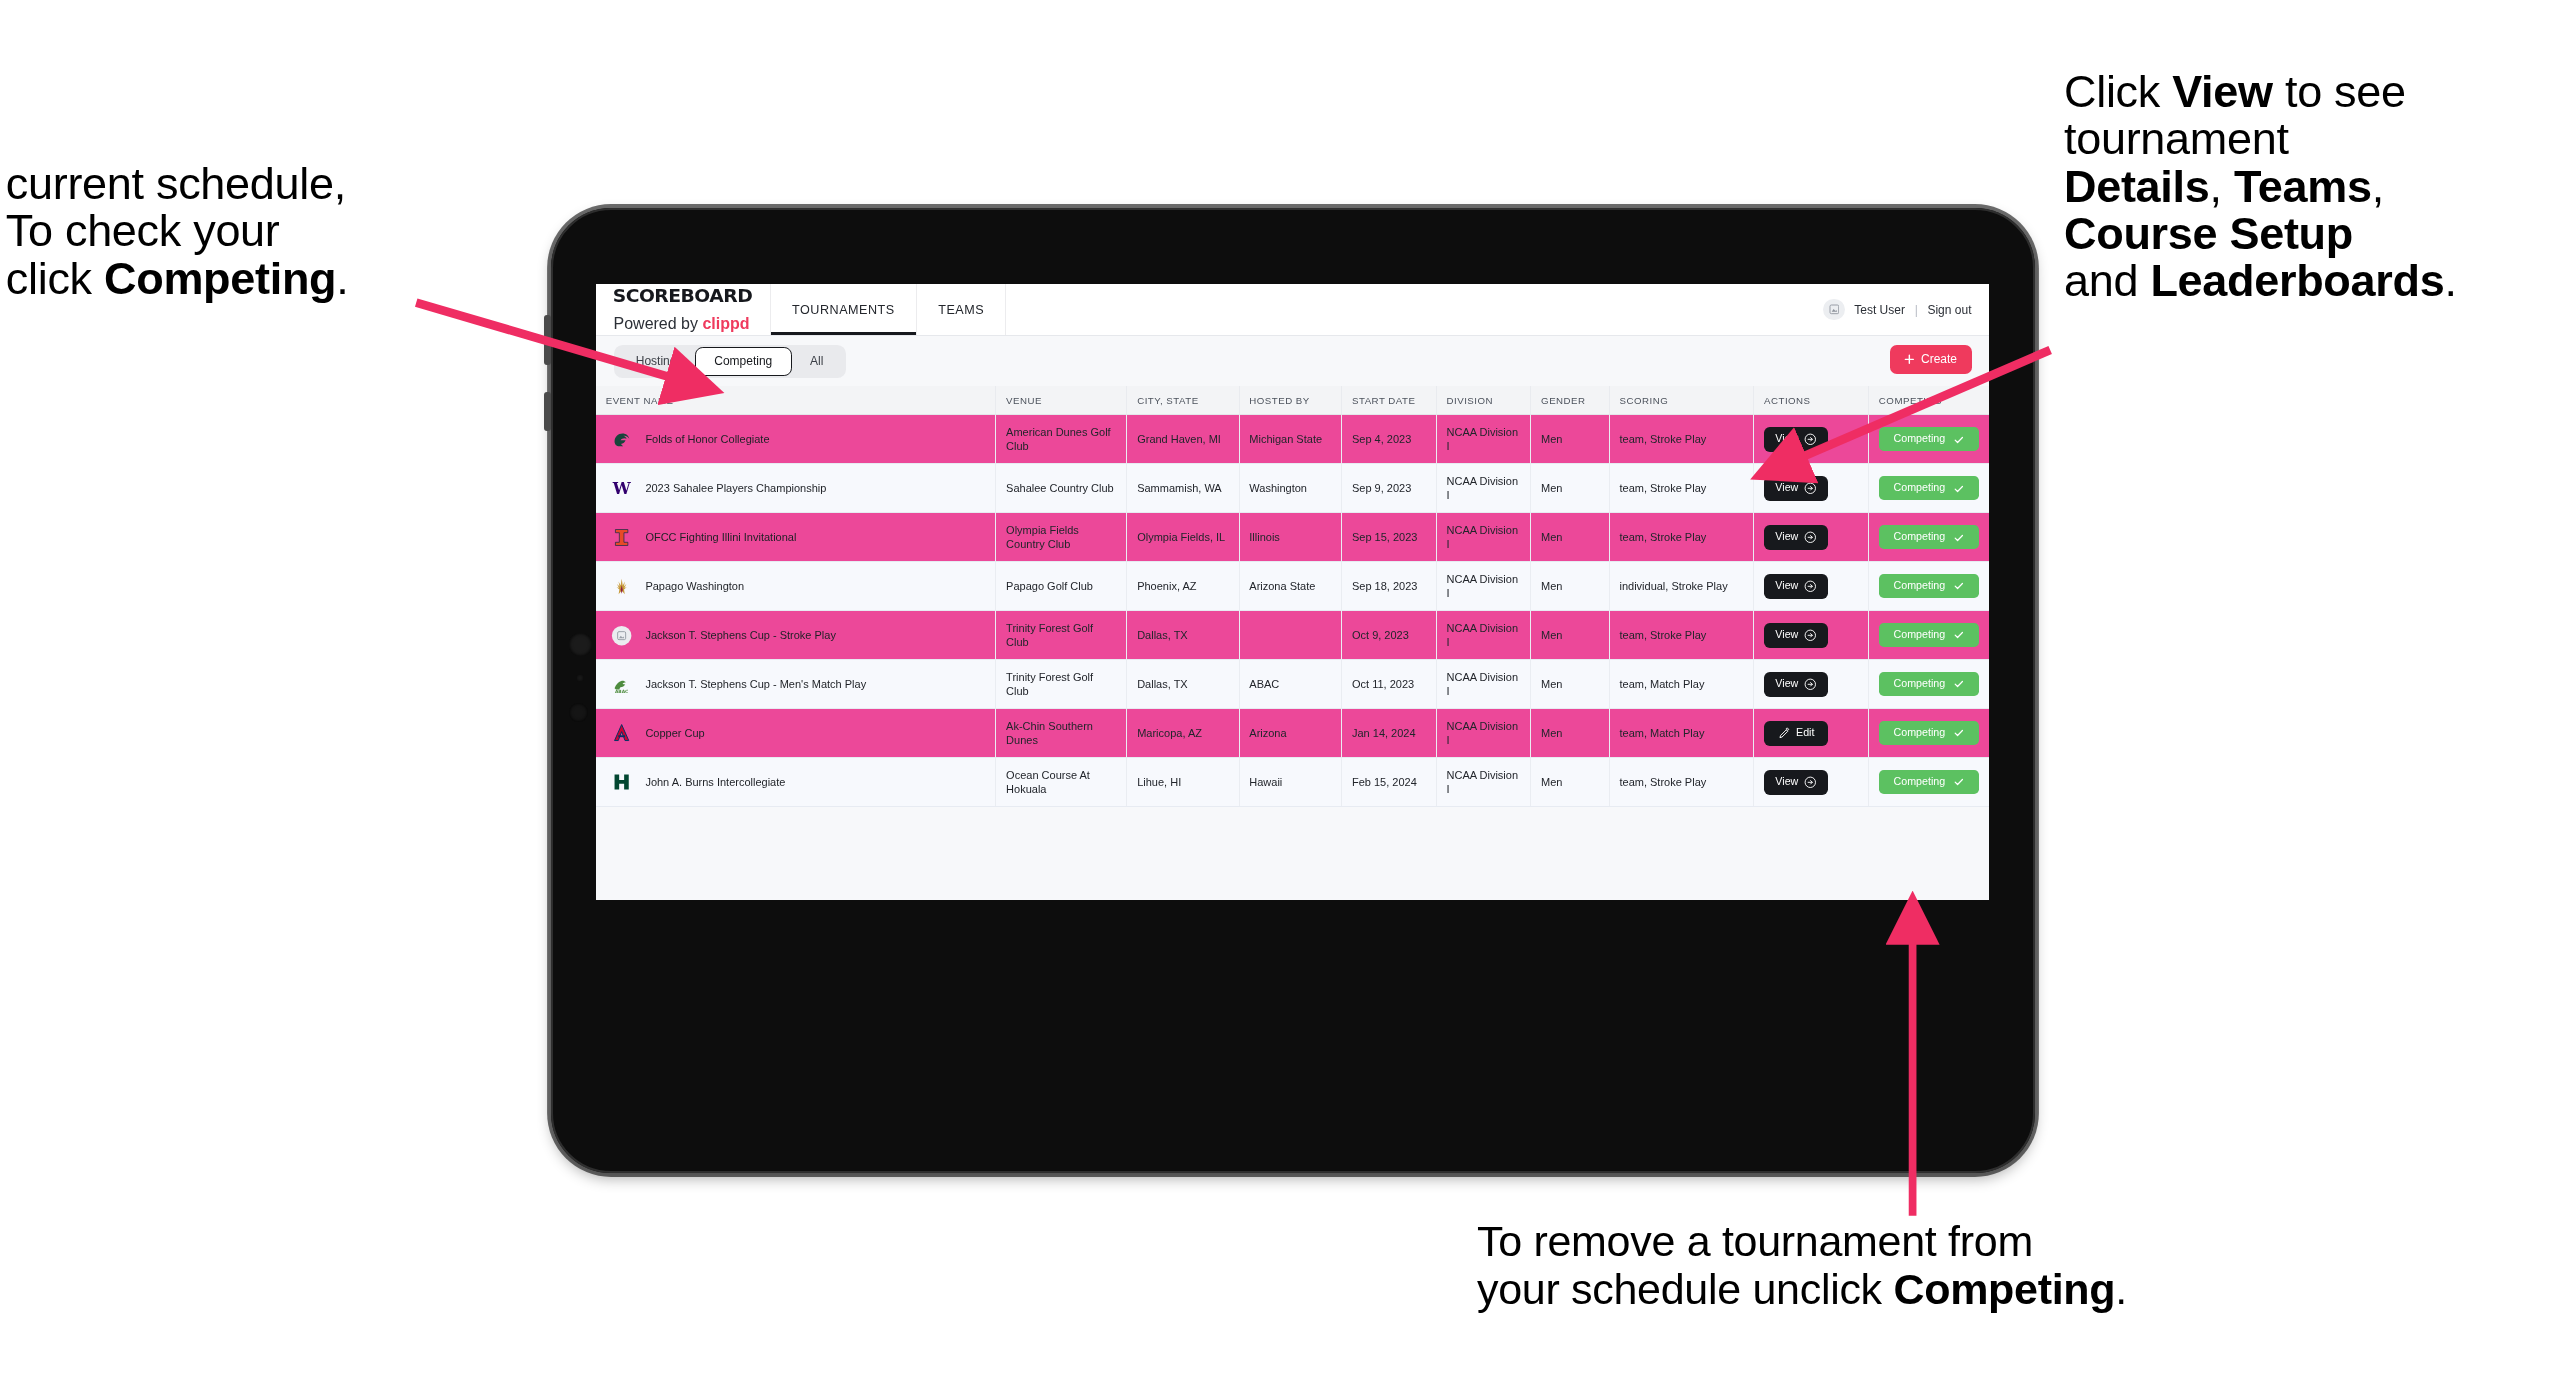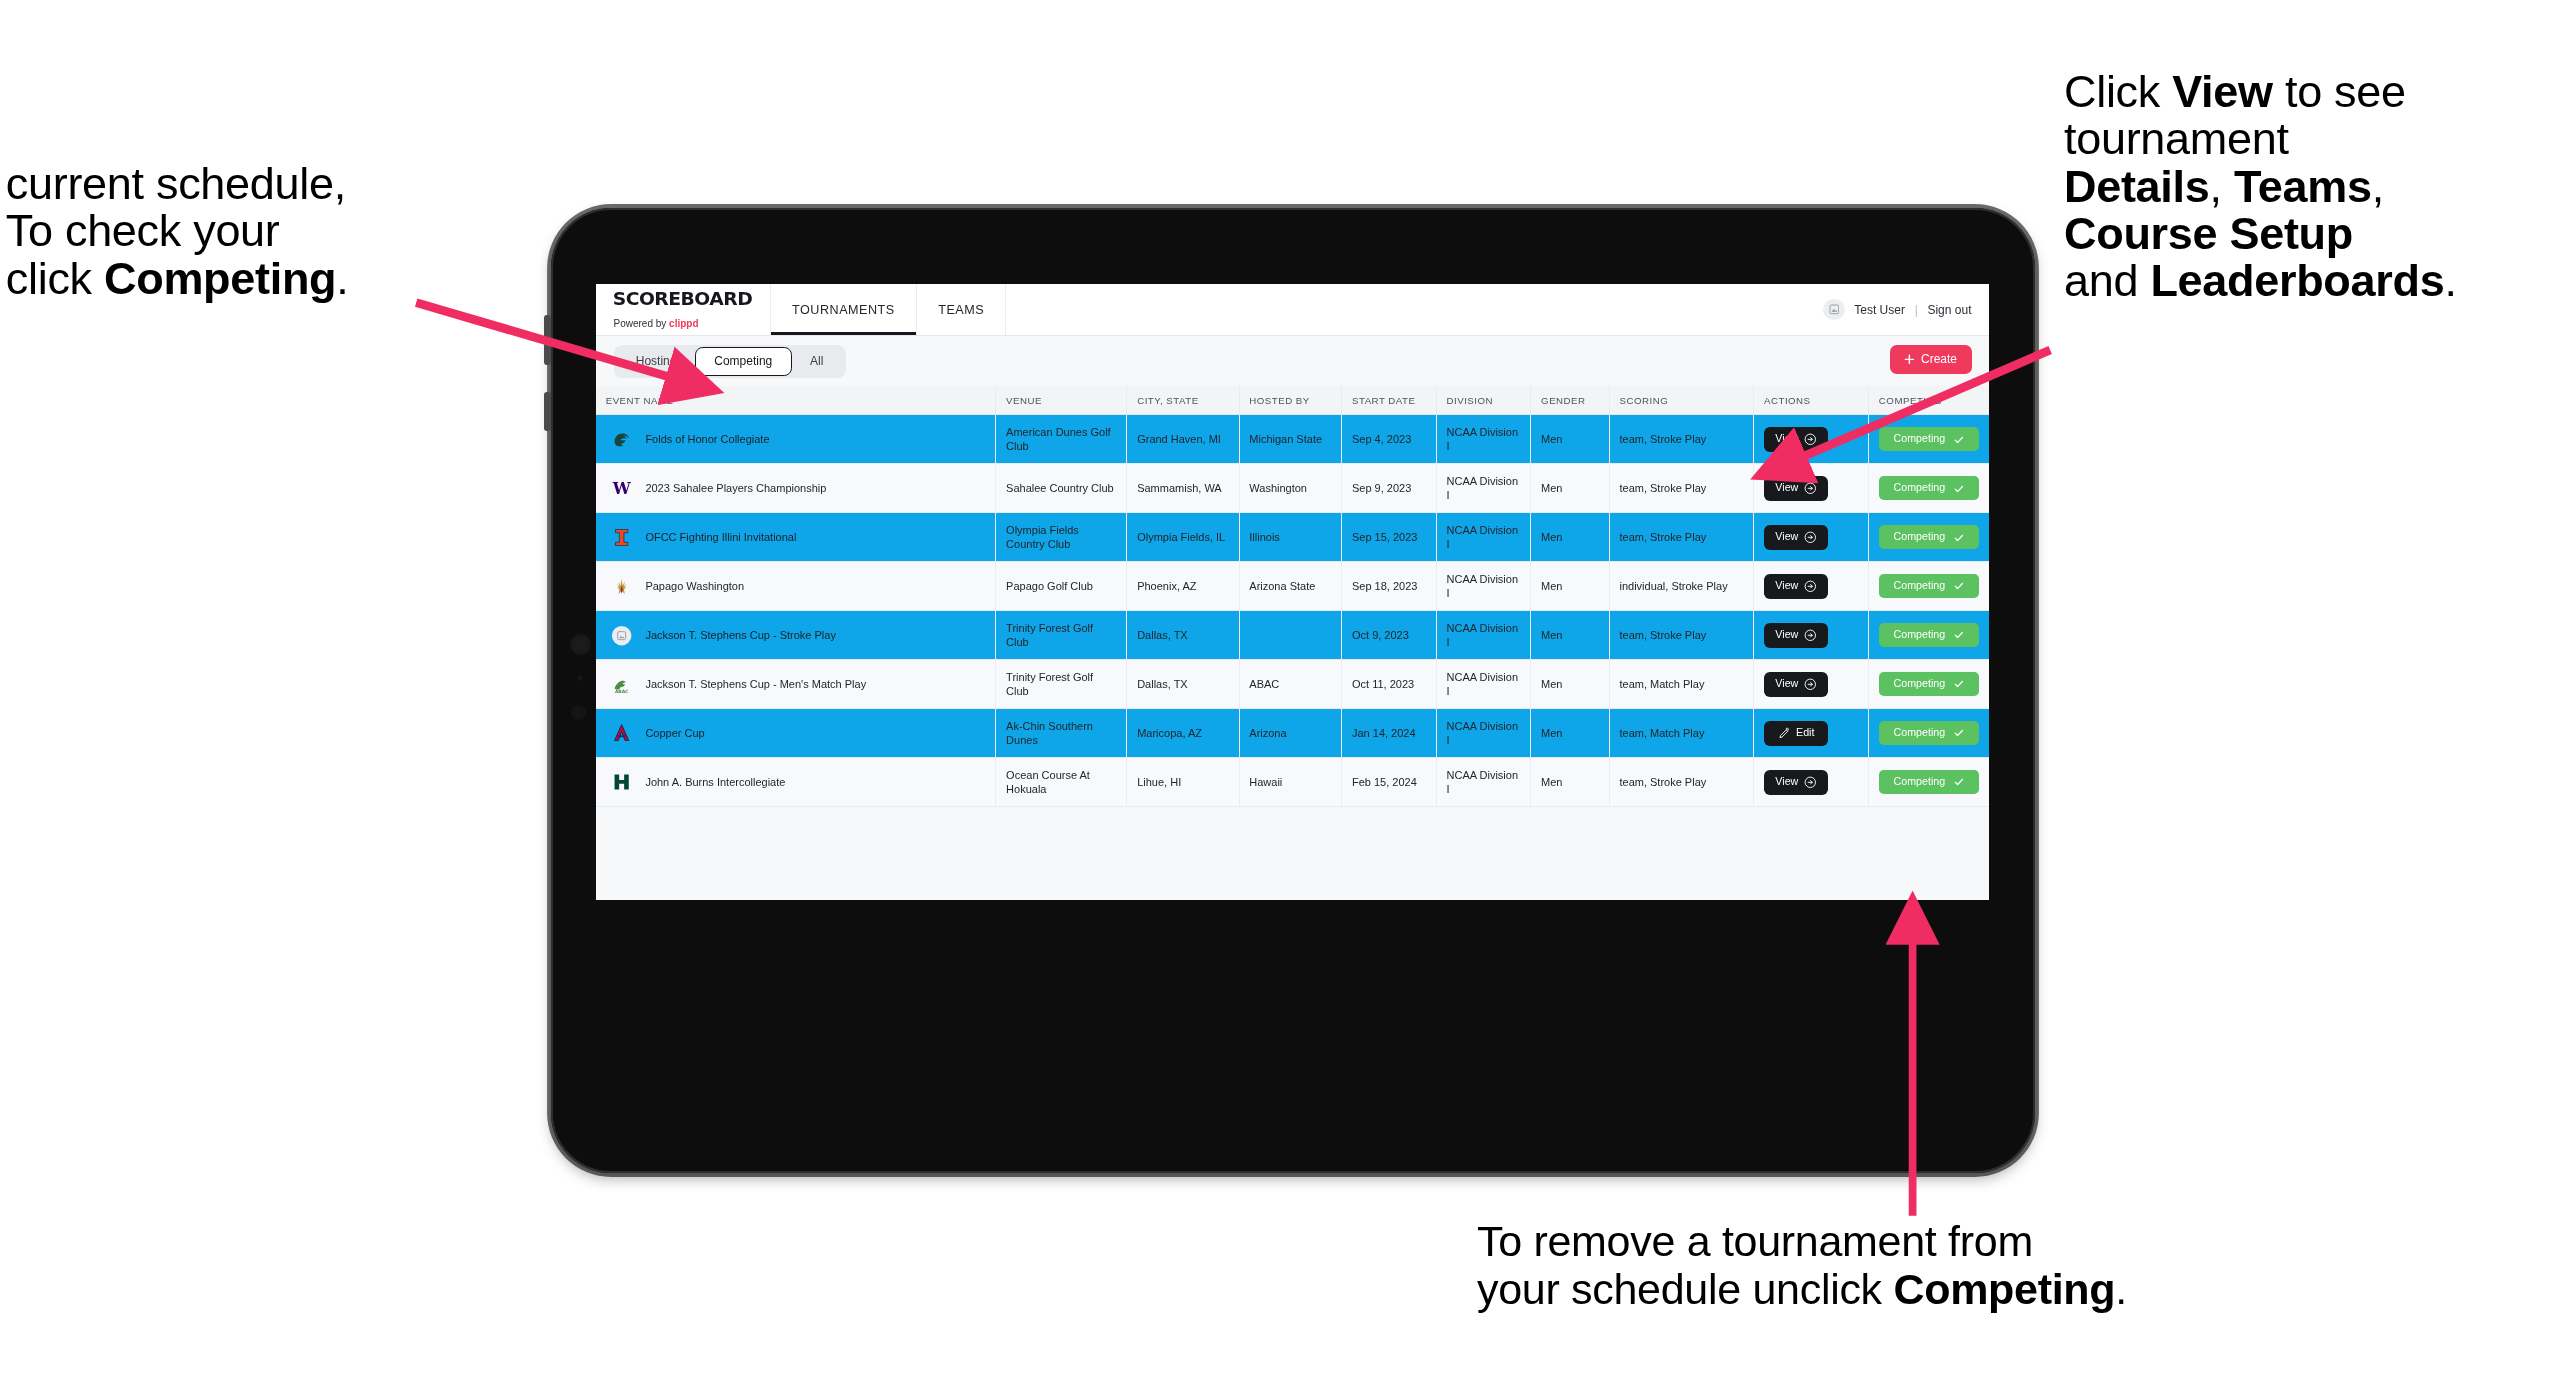--- a/index.html
+++ b/index.html
@@ -82,21 +82,21 @@
   #brand .wordmark {
     font-family: "DejaVu Sans", sans-serif;
     font-weight: 700;
     font-size: 18.4px;
     letter-spacing: -0.5px;
     color: #16181d;
     line-height: 1;
     transform: scaleX(1.02);
   }
   #brand .tagline {
-    font-size: 10px; color: #2b2f36; margin-top: 11px; line-height:1;
+    font-size: 16px; color: #2b2f36; margin-top: 11px; line-height:1;
   }
   #brand .tagline .clippd { color: #ef3a5d; font-weight: 700; }
 
   .navtab {
     display: flex; align-items: center; justify-content:center;
     padding: 0 21.3px;
     font-size: 12.6px;
     letter-spacing: 0.5px;
     color: #23262c;
     border-left: 1px solid #ececee;
@@ -182,21 +182,21 @@
   tbody td {
     font-size: 11px;
     color:#22252b;
     padding: 9.7px 9.7px;
     border-bottom: 1px solid #e7ebf2;
     border-right: 1px solid #eaedf2;
     vertical-align: middle;
     line-height: 1.3;
   }
   tbody td:last-child { border-right:none; }
-  tbody tr { background:#0ea5e9; }
+  tbody tr { background:#ec4899; }
   tbody tr:nth-child(even) { background:#f7f9fd; }
 
   .evcell { display:flex; align-items:center; gap: 12.6px; padding-left:5.8px; }
   .logo { width:21.3px; height:23px; flex:0 0 21.3px; display:flex;align-items:center;justify-content:center; }
   .evname { font-size: 11px; color:#1d2025; }
 
   .btn-view {
     background:#17191d; color:#fff;
     border-radius:5.8px;
     height: 25px;

